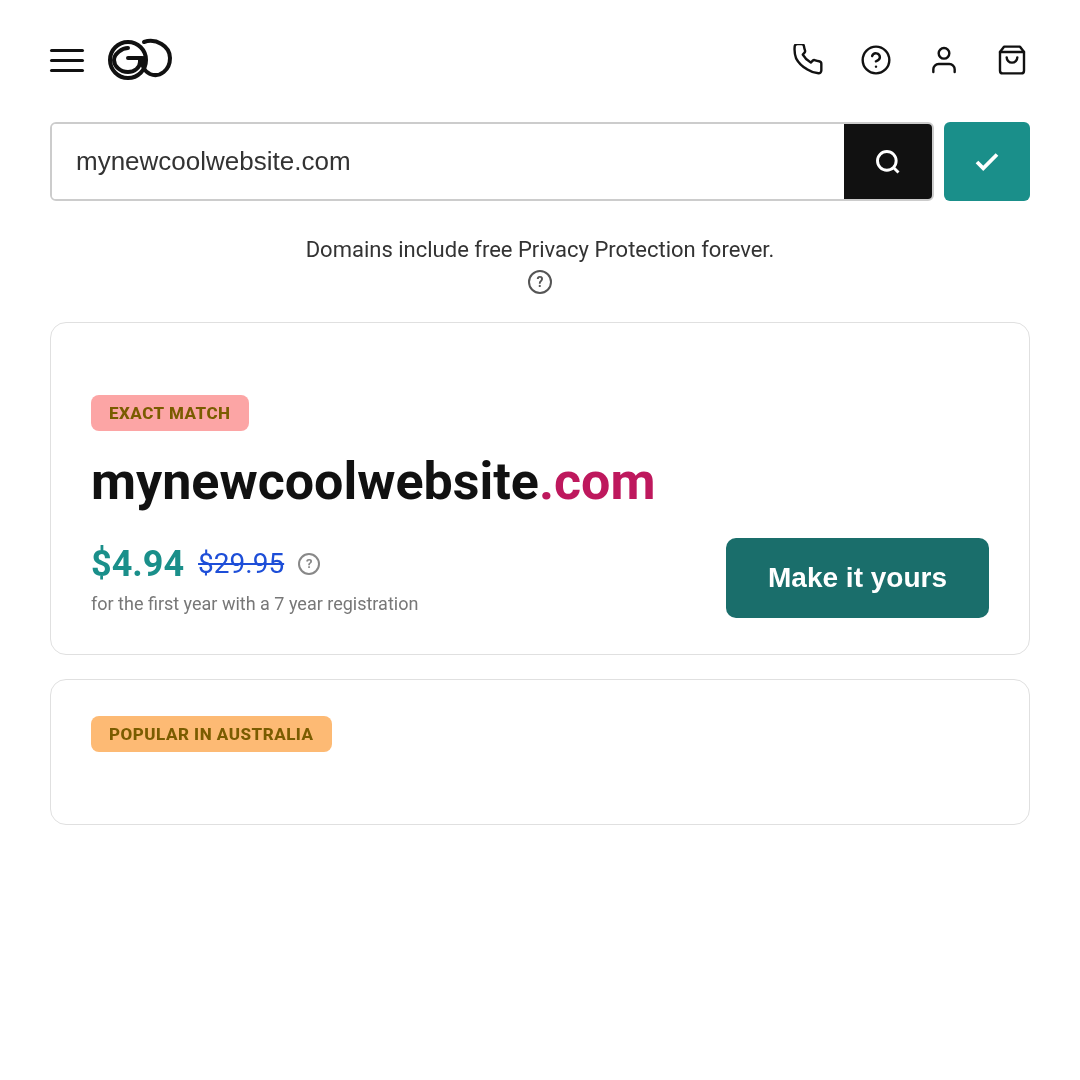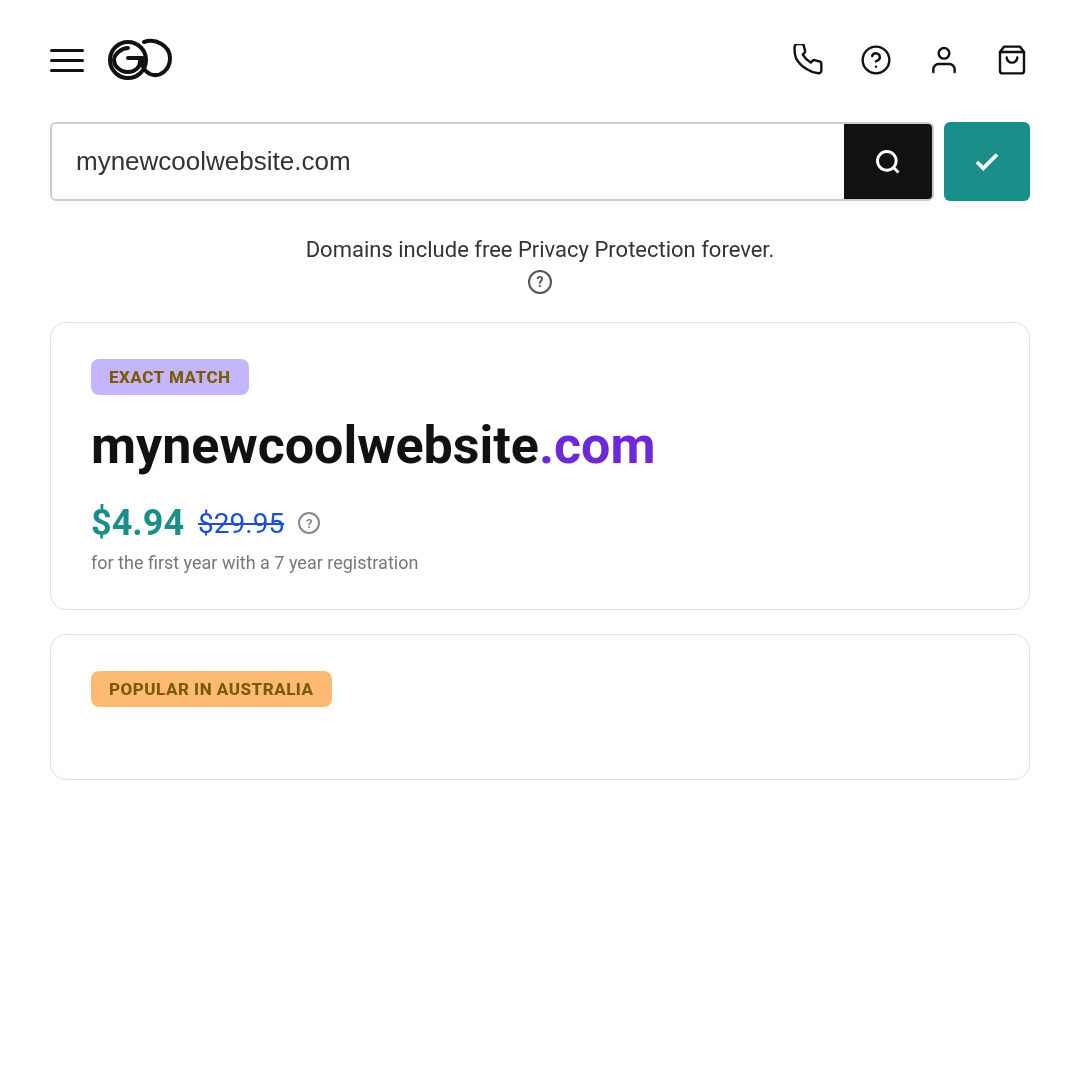--- a/index.html
+++ b/index.html
@@ -183,39 +183,40 @@
       padding: 8px 18px;
       border-radius: 8px;
       font-size: 17px;
       font-weight: 800;
       letter-spacing: 0.5px;
       text-transform: uppercase;
       margin-bottom: 22px;
     }
 
     .badge-exact {
-      background: #c4b5fd;
+      background: #fca5a5;
       color: #7a5c00;
+      margin-top: 36px;
     }
 
     .badge-popular {
       background: #fdba74;
       color: #7a5c00;
     }
 
     .domain-name {
       font-size: 52px;
       font-weight: 700;
       color: #111;
       margin-bottom: 28px;
       line-height: 1.1;
     }
 
     .domain-name .tld {
-      color: #6d28d9;
+      color: #be185d;
     }
 
     .domain-pricing {
       display: flex;
       align-items: center;
       justify-content: space-between;
       flex-wrap: wrap;
       gap: 4px;
       margin-top: 20px;
     }
@@ -365,20 +366,21 @@
 
     <div class="domain-pricing">
       <div class="pricing-left">
         <div class="price-row">
           <span class="current-price">$4.94</span>
           <span class="original-price">$29.95</span>
           <span class="price-info-icon">?</span>
         </div>
         <div class="price-subtext">for the first year with a 7 year registration</div>
       </div>
+      <button class="make-it-yours-btn">Make it yours</button>
     </div>
   </div>
 
   <div class="domain-card second-card">
     <div class="badge badge-popular">POPULAR IN AUSTRALIA</div>
 
   </div>
 
 </div>
 

